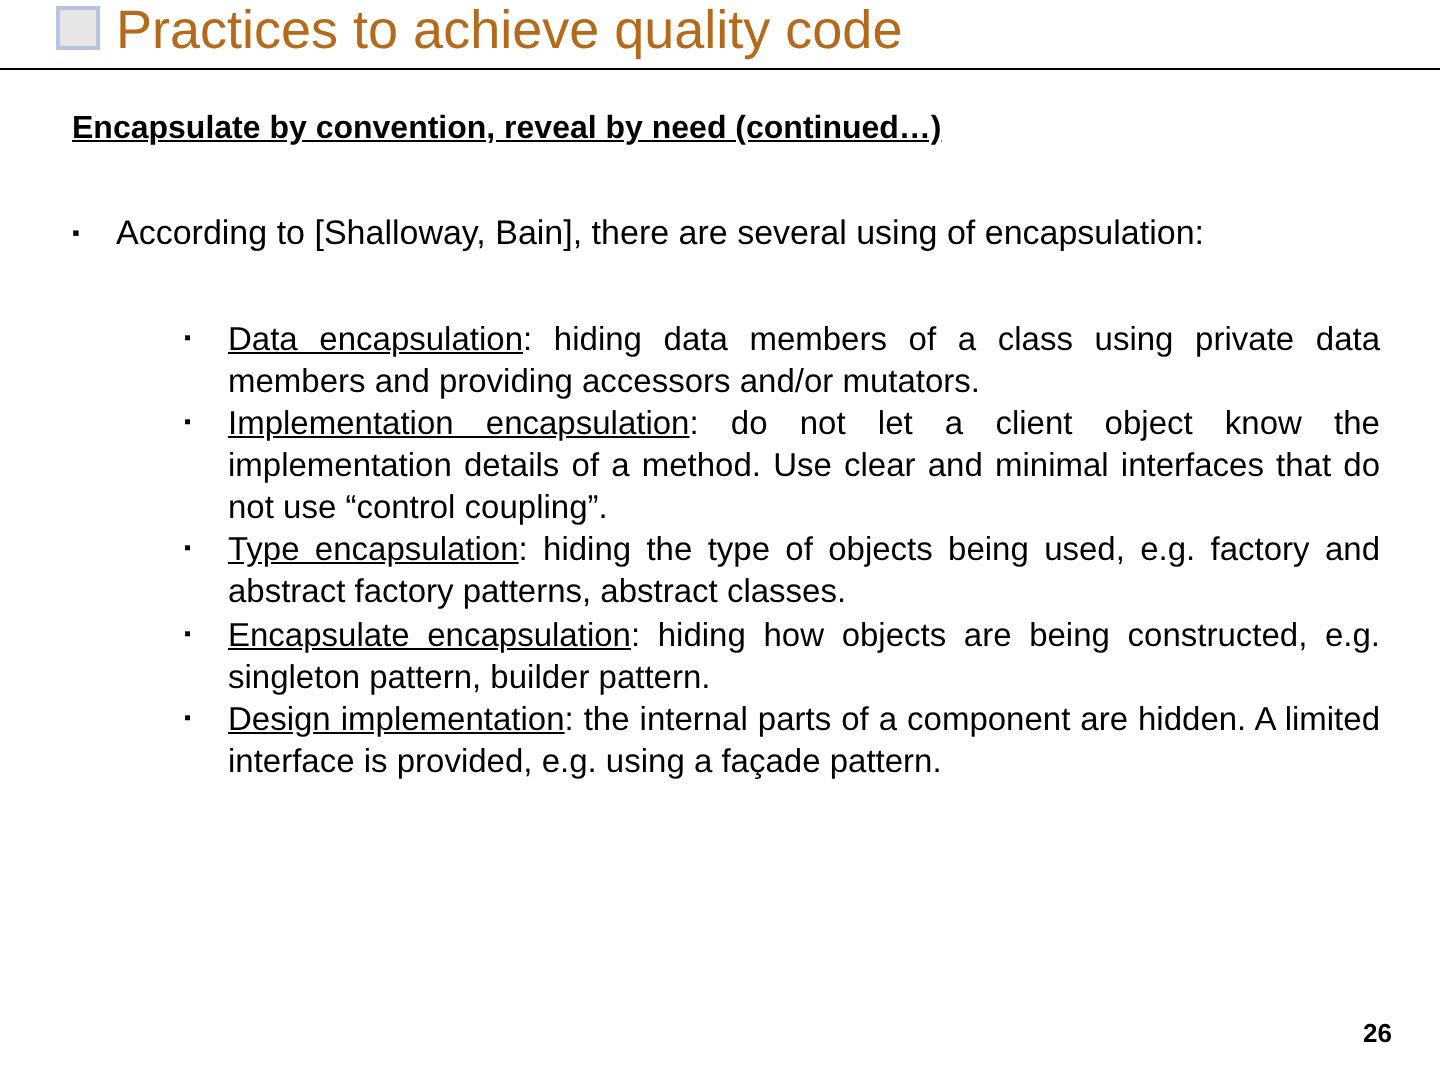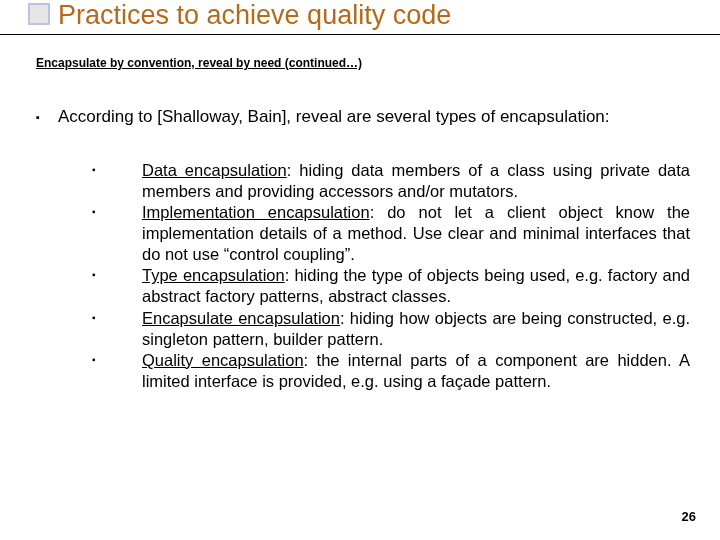--- a/index.html
+++ b/index.html
@@ -46,21 +46,21 @@
     left: 0;
     top: 34px;
     width: 720px;
     height: 1px;
     background: #000;
   }
   .subtitle {
     position: absolute;
     left: 36px;
     top: 56px;
-    font-size: 12px;
+    font-size: 16px;
     font-weight: bold;
     text-decoration: underline;
   }
   .body {
     position: absolute;
     left: 36px;
     right: 30px;
     top: 106px;
     font-size: 17px;
     line-height: 1.28;
@@ -89,21 +89,20 @@
     margin-bottom: 0px;
     font-size: 16.5px;
   }
   .lvl2 .bullet {
     flex: 0 0 22px;
     font-size: 10px;
     padding-top: 4px;
   }
   .lvl2 .text {
     flex: 1;
-    margin-left: 28px;
   }
   .term {
     text-decoration: underline;
   }
   .footer-center {
     position: absolute;
     bottom: 18px;
     width: 100%;
     text-align: center;
     font-size: 12px;
@@ -126,21 +125,21 @@
   <div class="title-row">
     <span class="square"></span><span class="title-text">Practices to achieve quality code</span>
   </div>
   <div class="title-underline"></div>
 
   <div class="subtitle">Encapsulate by convention, reveal by need (continued…)</div>
 
   <div class="body">
     <div class="lvl1">
       <div class="bullet">▪</div>
-      <div class="text">According to [Shalloway, Bain], reveal are several types of encapsulation:</div>
+      <div class="text">According to [Shalloway, Bain], there are several using of encapsulation:</div>
     </div>
 
     <div class="sublist">
       <div class="lvl2">
         <div class="bullet">▪</div>
         <div class="text"><span class="term">Data encapsulation</span><span>: hiding data members of a class using private data members and providing accessors and/or mutators.</span></div>
       </div>
       <div class="lvl2">
         <div class="bullet">▪</div>
         <div class="text"><span class="term">Implementation encapsulation</span><span>: do not let a client object know the implementation details of a method. Use clear and minimal interfaces that do not use “control coupling”.</span></div>
@@ -148,19 +147,19 @@
       <div class="lvl2">
         <div class="bullet">▪</div>
         <div class="text"><span class="term">Type encapsulation</span><span>: hiding the type of objects being used, e.g. factory and abstract factory patterns, abstract classes.</span></div>
       </div>
       <div class="lvl2">
         <div class="bullet">▪</div>
         <div class="text"><span class="term">Encapsulate encapsulation</span><span>: hiding how objects are being constructed, e.g. singleton pattern, builder pattern.</span></div>
       </div>
       <div class="lvl2">
         <div class="bullet">▪</div>
-        <div class="text"><span class="term">Quality encapsulation</span><span>: the internal parts of a component are hidden. A limited interface is provided, e.g. using a façade pattern.</span></div>
+        <div class="text"><span class="term">Design implementation</span><span>: the internal parts of a component are hidden. A limited interface is provided, e.g. using a façade pattern.</span></div>
       </div>
     </div>
   </div>
 
   <div class="footer-right">26</div>
 </div>
 
 </body></html>

